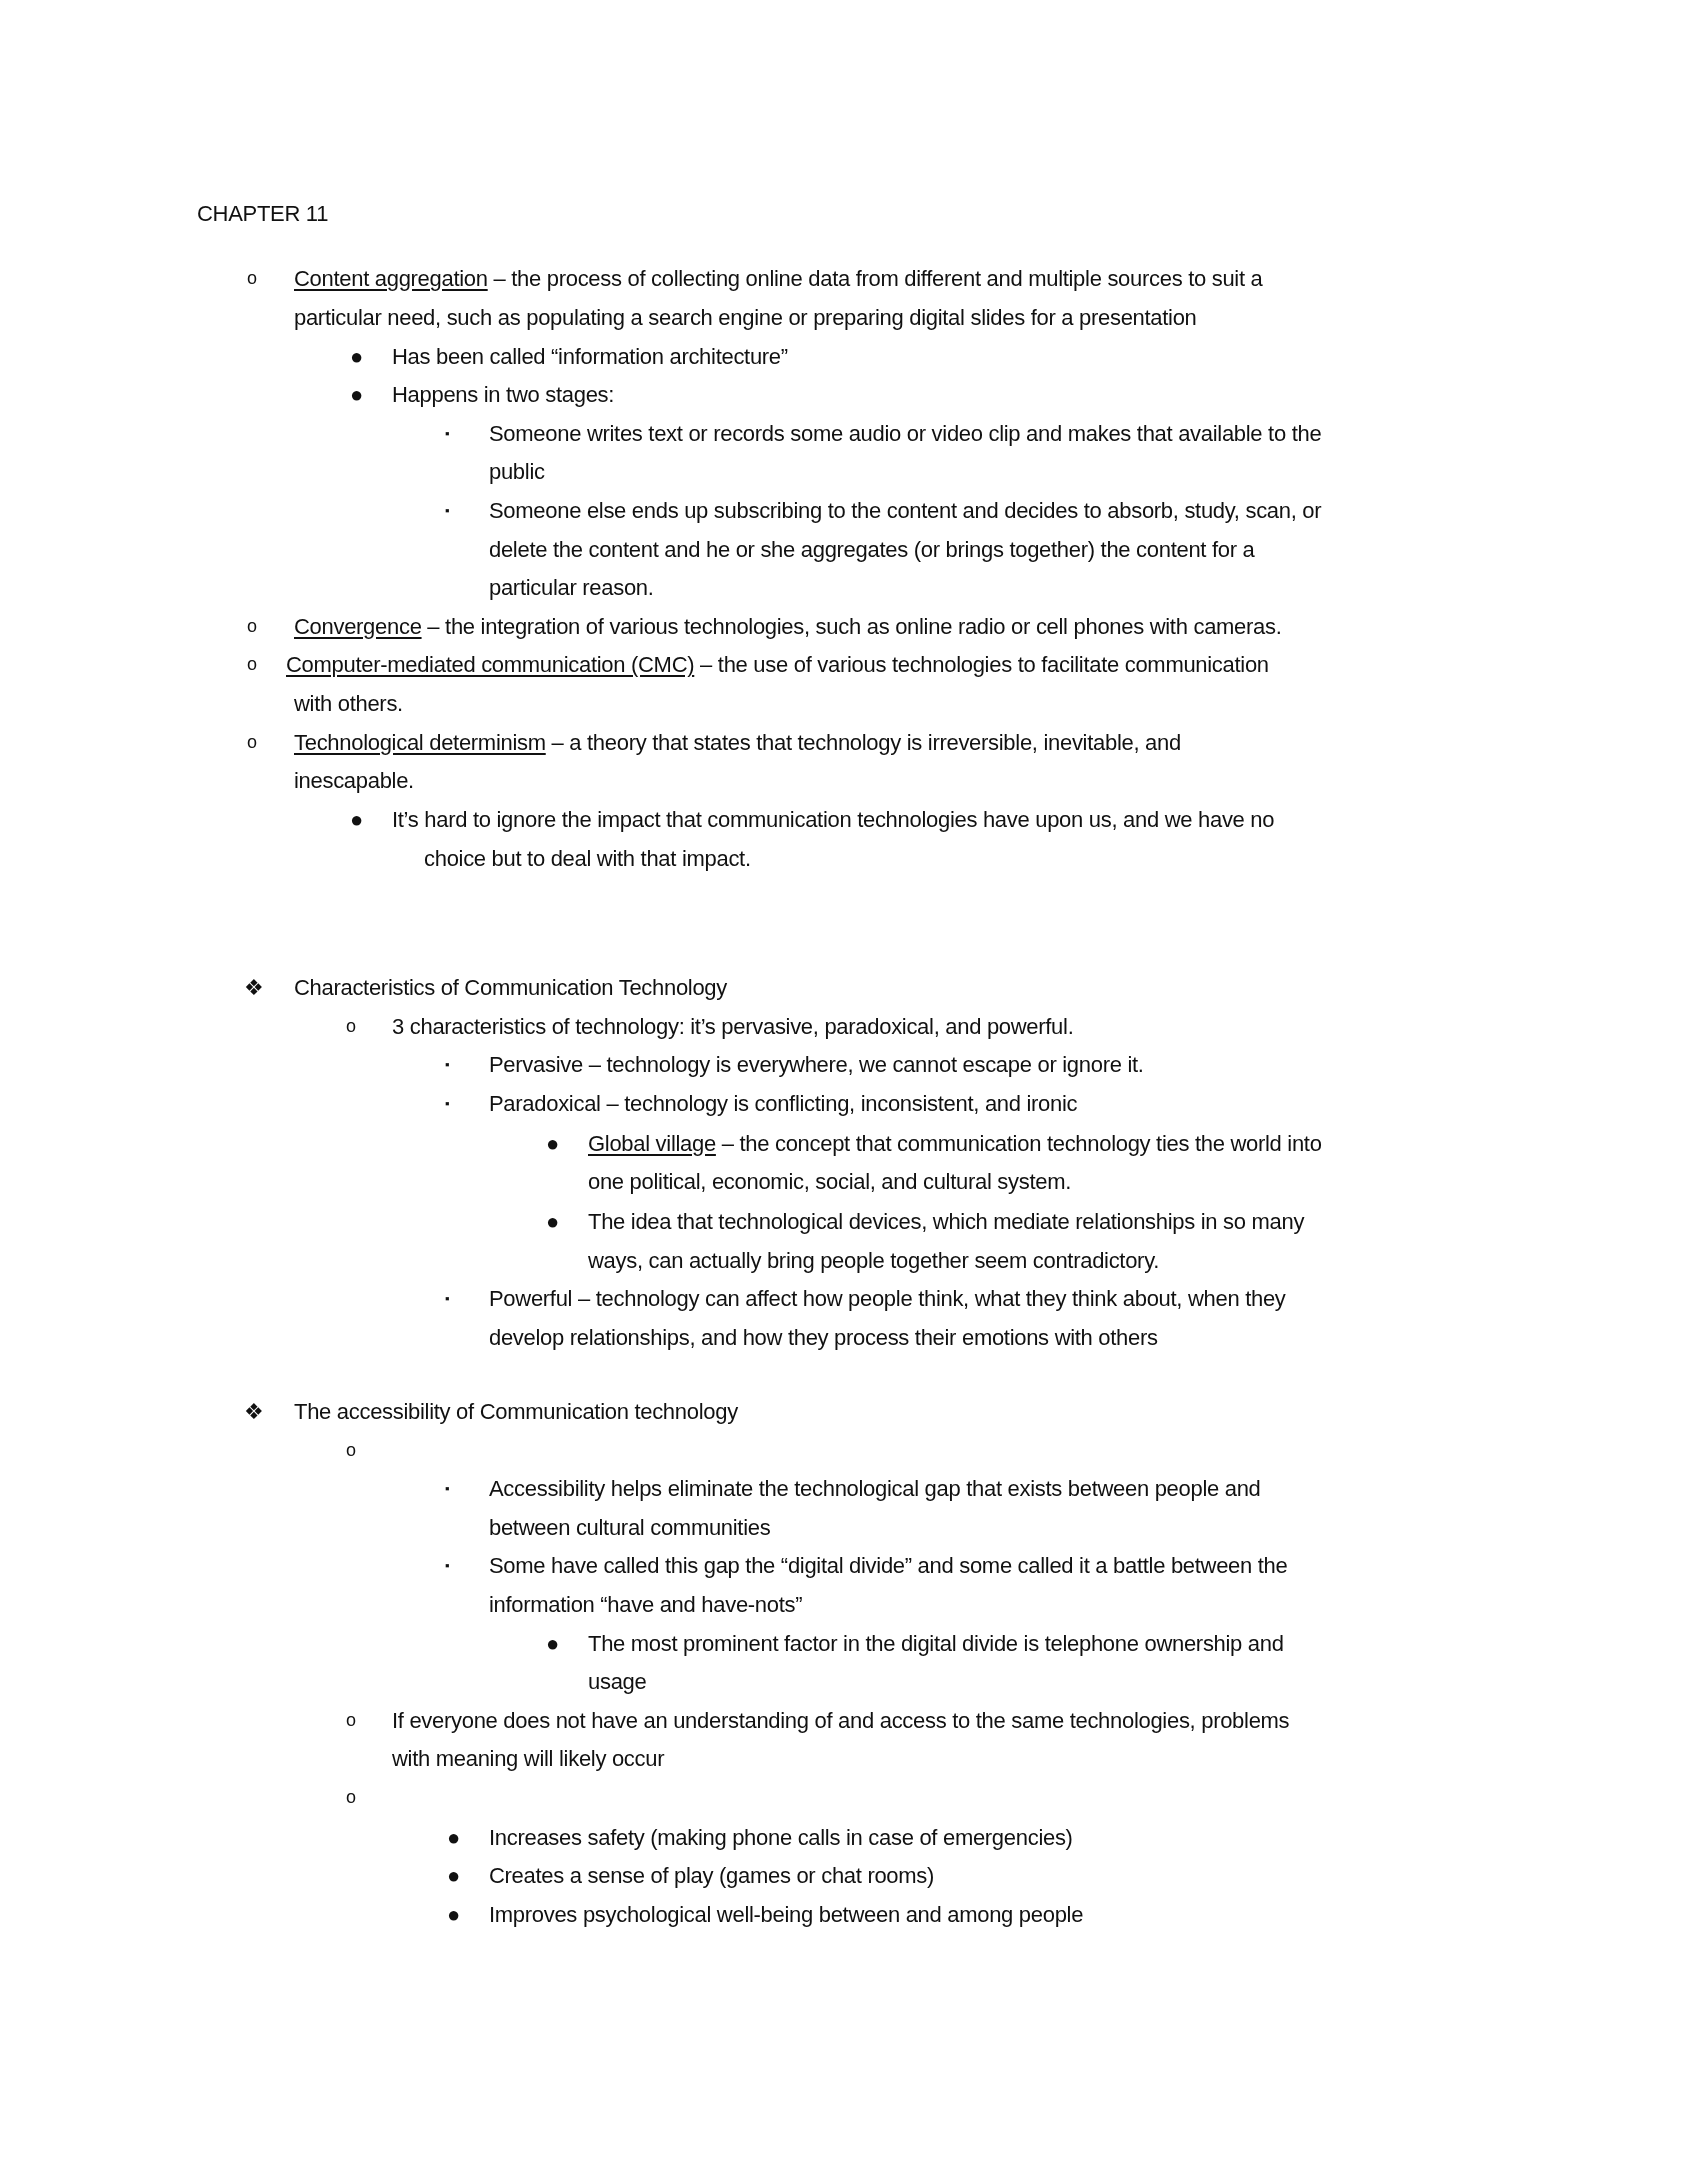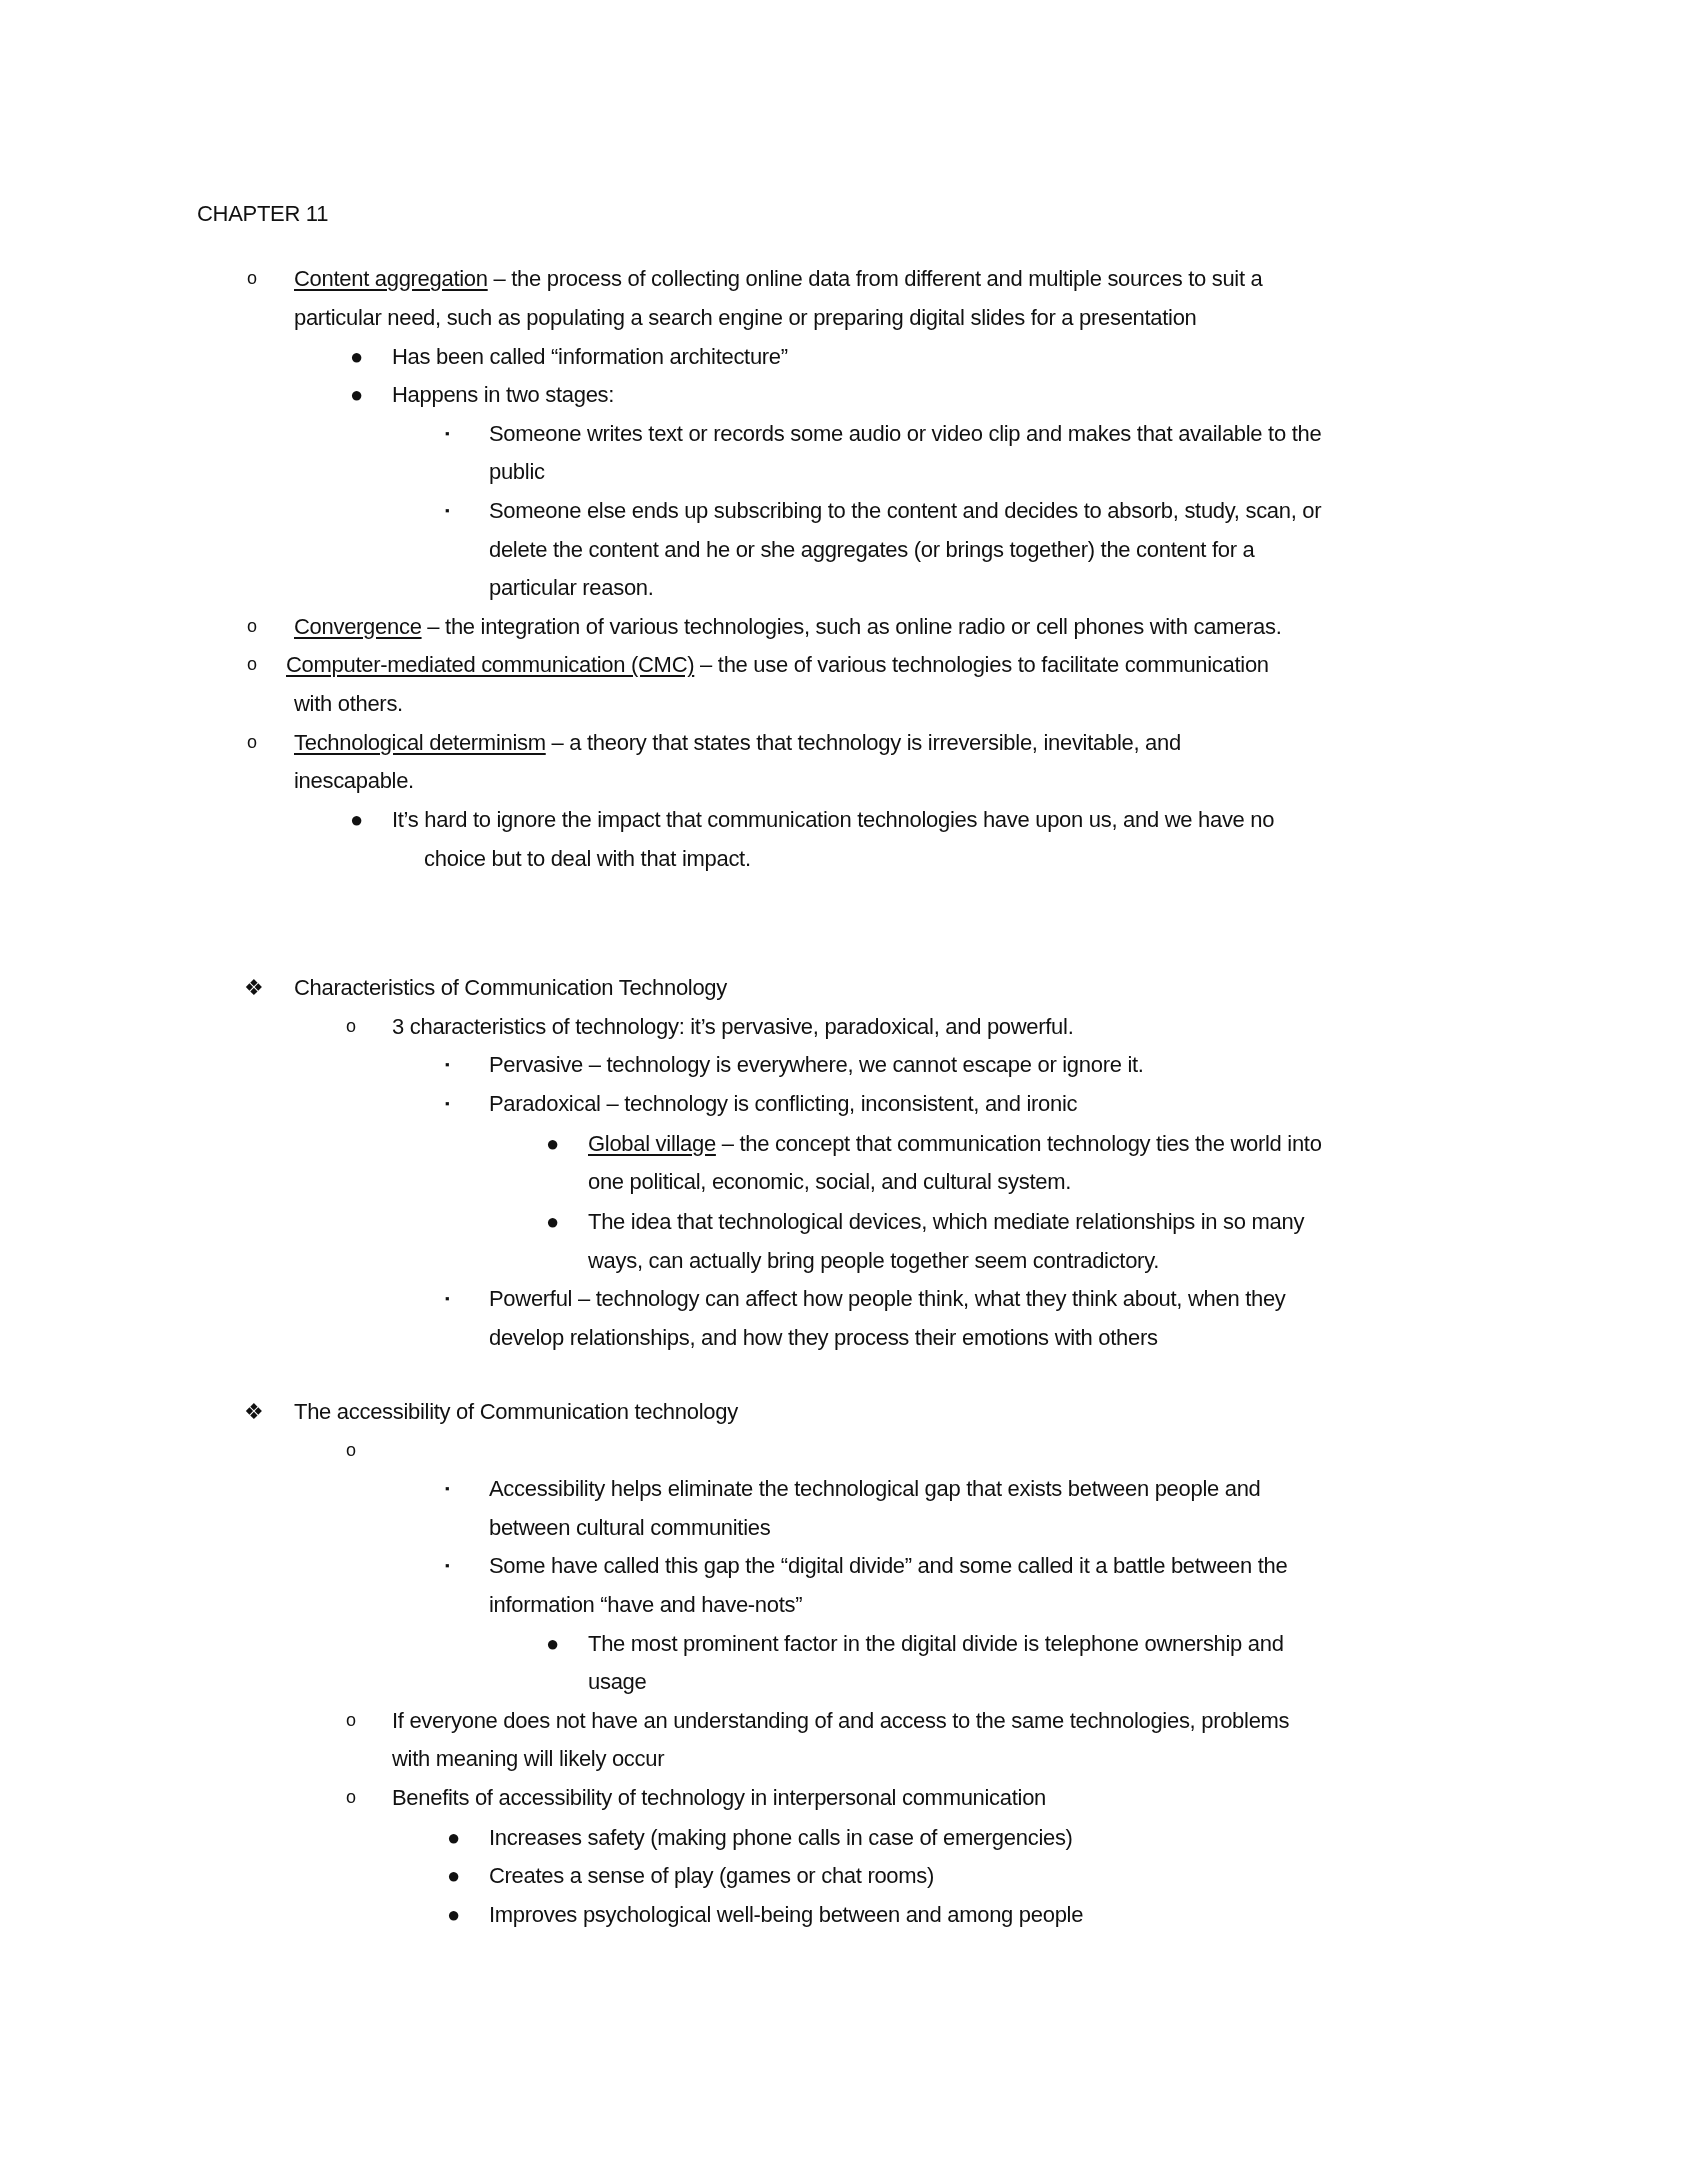--- a/index.html
+++ b/index.html
@@ -94,21 +94,20 @@
 
   <span class="marker disc" style="left:546px;top:1624px;">●</span>
   <div class="line" style="left:588px;top:1624px;">The most prominent factor in the digital divide is telephone ownership and</div>
   <div class="line" style="left:588px;top:1662px;">usage</div>
 
   <span class="marker circ" style="left:346px;top:1701px;">o</span>
   <div class="line" style="left:392px;top:1701px;">If everyone does not have an understanding of and access to the same technologies, problems</div>
   <div class="line" style="left:392px;top:1739px;">with meaning will likely occur</div>
 
   <span class="marker circ" style="left:346px;top:1778px;">o</span>
-  <div class="line" style="left:392px;top:1778px;">Benefits of accessibility of technology in interpersonal communication</div>
 
   <span class="marker disc" style="left:447px;top:1818px;">●</span>
   <div class="line" style="left:489px;top:1818px;">Increases safety (making phone calls in case of emergencies)</div>
 
   <span class="marker disc" style="left:447px;top:1856px;">●</span>
   <div class="line" style="left:489px;top:1856px;">Creates a sense of play (games or chat rooms)</div>
 
   <span class="marker disc" style="left:447px;top:1895px;">●</span>
   <div class="line" style="left:489px;top:1895px;">Improves psychological well-being between and among people</div>
 

